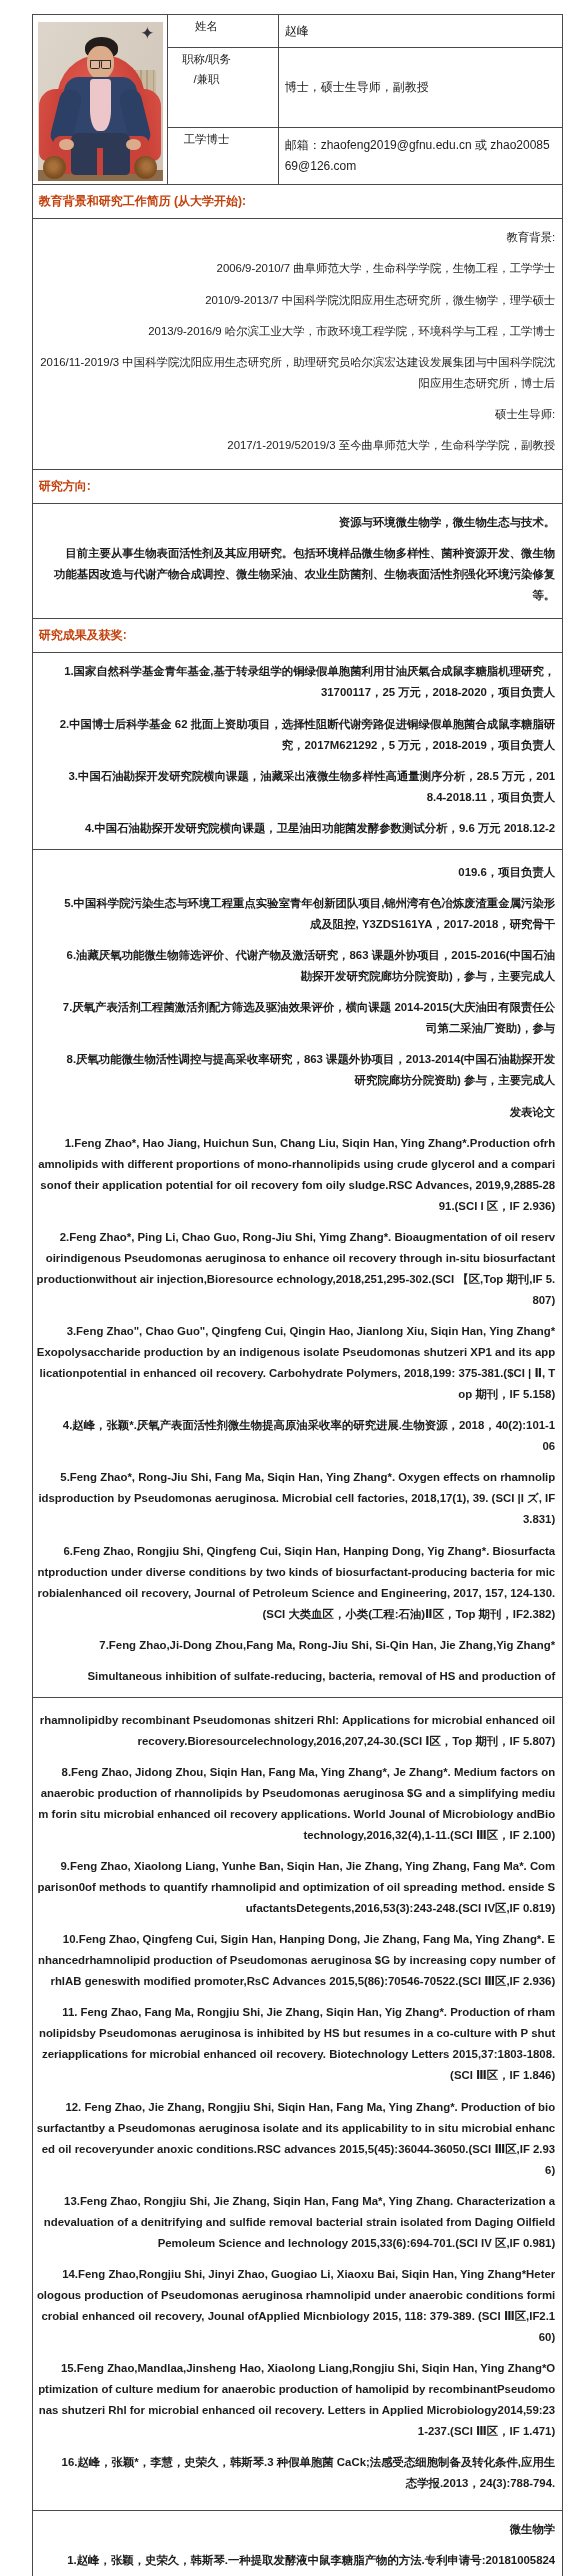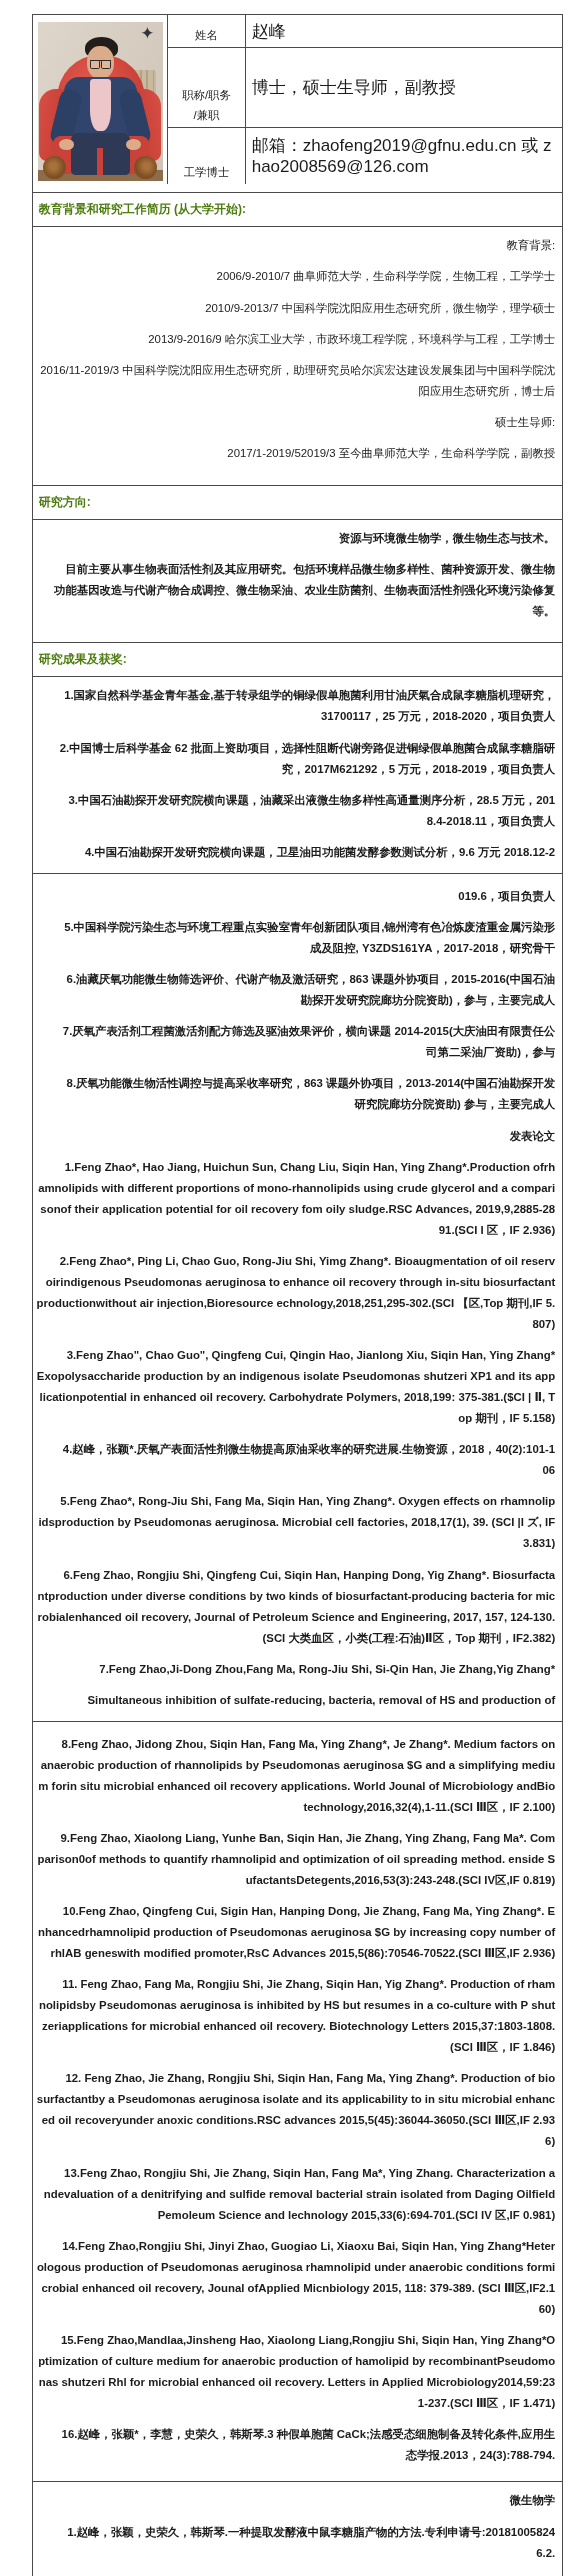--- a/index.html
+++ b/index.html
@@ -5,22 +5,22 @@
   html,body{margin:0;padding:0;background:#ffffff;}
   body{width:582px;font-family:"Liberation Sans","DejaVu Sans",sans-serif;color:#1c1c1c;}
   .sheet{width:531px;margin:14.2px 0 17px 32px;border:1.1px solid #4a4a4a;background:#fff;box-sizing:border-box;}
 
   
   .profile{display:flex;}
   .photo-cell{width:134px;flex:0 0 134px;display:flex;align-items:flex-start;justify-content:center;}
   .info-col{flex:1;border-left:0.6px solid #4a4a4a;}
   .info-row{display:flex;box-sizing:border-box;}
   .info-row + .info-row{border-top:0.6px solid #4a4a4a;}
-  .label-cell{width:77px;flex:0 0 77px;display:flex;flex-direction:column;justify-content:flex-end;align-items:center;text-align:center;font-size:11.4px;line-height:19.3px;box-sizing:border-box;padding:2.3px;}
-  .value-cell{flex:1;border-left:0.6px solid #4a4a4a;display:flex;flex-direction:column;justify-content:center;font-size:17px;line-height:21px;padding:3.4px 5.7px;box-sizing:border-box;word-break:break-all;}
+  .label-cell{width:77px;flex:0 0 77px;display:flex;flex-direction:column;justify-content:flex-start;align-items:center;text-align:center;font-size:11.4px;line-height:19.3px;box-sizing:border-box;padding:2.3px;}
+  .value-cell{flex:1;border-left:0.6px solid #4a4a4a;display:flex;flex-direction:column;justify-content:center;font-size:12px;line-height:21px;padding:3.4px 5.7px;box-sizing:border-box;word-break:break-all;margin-left:33px;}
   .h57{height:32px;} .h140{height:80px;} .h101{height:57px;}
 
   
   .photo{position:relative;width:125px;height:159px;margin-top:6.8px;overflow:hidden;background:linear-gradient(115deg,#ded6cb 0%,#d6ccc0 55%,#cfc4b5 100%);}
   .ph-floor{position:absolute;left:0;bottom:0;width:100%;height:11.4px;background:#8d6c4c;}
   .ph-radiator{position:absolute;right:6.8px;top:48px;width:33px;height:75px;background:repeating-linear-gradient(90deg,#c9b99e 0 4.5px,#b2a184 4.5px 6.3px);border-radius:2.3px;}
   .ph-star{position:absolute;right:8px;top:1.1px;font-size:17px;color:#33333c;}
   .ph-chairback{position:absolute;left:19px;top:33px;width:88px;height:91px;background:radial-gradient(circle at 40% 35%,#e35c50,#c43b33 75%);border-radius:48% 48% 30% 30%;}
   .ph-armL{position:absolute;left:1.1px;top:67px;width:35px;height:72px;background:linear-gradient(100deg,#d84f45,#bd342d);border-radius:17px 12.5px 4.5px 8px;}
   .ph-armR{position:absolute;right:1.1px;top:67px;width:35px;height:72px;background:linear-gradient(260deg,#d84f45,#bd342d);border-radius:12.5px 17px 8px 4.5px;}
@@ -35,21 +35,21 @@
   .ph-jacket{position:absolute;left:26px;top:55px;width:73px;height:66px;background:#31456c;border-radius:15px 15px 5.7px 5.7px;}
   .ph-sleeveL{position:absolute;left:17px;top:67px;width:21.6px;height:57px;background:#2c3f64;border-radius:10.2px;transform:rotate(14deg);}
   .ph-sleeveR{position:absolute;right:17px;top:67px;width:21.6px;height:57px;background:#2c3f64;border-radius:10.2px;transform:rotate(-14deg);}
   .ph-shirt{position:absolute;left:52px;top:57px;width:21.6px;height:52px;background:#ecc6c8;border-radius:3.4px 3.4px 40% 40%;}
   .ph-handL{position:absolute;left:21.6px;top:117px;width:15px;height:11.4px;background:#dcab8a;border-radius:50%;}
   .ph-handR{position:absolute;right:21.6px;top:117px;width:15px;height:11.4px;background:#dcab8a;border-radius:50%;}
   .ph-jeans{position:absolute;left:33px;top:111px;width:59px;height:42px;background:#2e3a55;border-radius:6.8px 6.8px 4.5px 4.5px;}
   .ph-jeans:before{content:"";position:absolute;left:26px;top:15px;width:6.8px;height:27px;background:#c8423a;}
 
   
-  .redrow{border-top:0.6px solid #4a4a4a;padding:8px 5.7px;font-size:12px;font-weight:bold;color:#4d7c0f;margin-top:8px;}
+  .redrow{border-top:0.6px solid #4a4a4a;padding:8px 5.7px;font-size:12px;font-weight:bold;color:#c2410c;}
   .content{border-top:0.6px solid #4a4a4a;padding:8px 6.8px 2.3px 3.4px;font-size:11.4px;line-height:21px;}
   .content p{margin:0 0 10.2px 0;word-break:break-all;text-align:right;}
   .content p.ind{text-indent:2em;font-weight:bold;}
   .content p.noindent{text-indent:0;}
   .pagebreak{border-top:1.1px solid #4a4a4a;margin:3.4px -6.8px 11.4px -3.4px;height:0;}
   .blocksplit-top{border-top:1.1px solid #4a4a4a;margin-top:2.8px;}
 </style>
 </head>
 <body>
 
@@ -153,20 +153,21 @@
         <p class="ind">2.Feng Zhao*, Ping Li, Chao Guo, Rong-Jiu Shi, Yimg Zhang*. Bioaugmentation of oil reservoirindigenous Pseudomonas aeruginosa to enhance oil recovery through in-situ biosurfactant productionwithout air injection,Bioresource echnology,2018,251,295-302.(SCI 【区,Top 期刊,IF 5.807)</p>
         <p class="ind">3.Feng Zhao", Chao Guo", Qingfeng Cui, Qingin Hao, Jianlong Xiu, Siqin Han, Ying Zhang*Exopolysaccharide production by an indigenous isolate Pseudomonas shutzeri XP1 and its applicationpotential in enhanced oil recovery. Carbohydrate Polymers, 2018,199: 375-381.($CI | Ⅱ, Top 期刊，IF 5.158)</p>
         <p class="ind">4.赵峰，张颖*.厌氧产表面活性剂微生物提高原油采收率的研究进展.生物资源，2018，40(2):101-106</p>
         <p class="ind">5.Feng Zhao*, Rong-Jiu Shi, Fang Ma, Siqin Han, Ying Zhang*. Oxygen effects on rhamnolipidsproduction by Pseudomonas aeruginosa. Microbial cell factories, 2018,17(1), 39. (SCI |I ズ, IF3.831)</p>
         <p class="ind">6.Feng Zhao, Rongjiu Shi, Qingfeng Cui, Siqin Han, Hanping Dong, Yig Zhang*. Biosurfactantproduction under diverse conditions by two kinds of biosurfactant-producing bacteria for microbialenhanced oil recovery, Journal of Petroleum Science and Engineering, 2017, 157, 124-130.(SCI 大类血区，小类(工程:石油)Ⅱ区，Top 期刊，IF2.382)</p>
         <p class="ind">7.Feng Zhao,Ji-Dong Zhou,Fang Ma, Rong-Jiu Shi, Si-Qin Han, Jie Zhang,Yig Zhang*</p>
         <p class="ind">Simultaneous inhibition of sulfate-reducing, bacteria, removal of HS and production of</p>
       </div>
     <div class="pagebreak"></div>
     <div class="blocksplit-bottom-wrap">
+        <p class="ind noindent">rhamnolipidby recombinant Pseudomonas shitzeri Rhl: Applications for microbial enhanced oil recovery.Bioresourcelechnology,2016,207,24-30.(SCI Ⅰ区，Top 期刊，IF 5.807)</p>
         <p class="ind">8.Feng Zhao, Jidong Zhou, Siqin Han, Fang Ma, Ying Zhang*, Je Zhang*. Medium factors onanaerobic production of rhannolipids by Pseudomonas aeruginosa $G and a simplifying medium forin situ microbial enhanced oil recovery applications. World Jounal of Microbiology andBiotechnology,2016,32(4),1-11.(SCI Ⅲ区，IF 2.100)</p>
         <p class="ind">9.Feng Zhao, Xiaolong Liang, Yunhe Ban, Siqin Han, Jie Zhang, Ying Zhang, Fang Ma*. Comparison0of methods to quantify rhamnolipid and optimization of oil spreading method. enside SufactantsDetegents,2016,53(3):243-248.(SCI IV区,IF 0.819)</p>
         <p class="ind">10.Feng Zhao, Qingfeng Cui, Sigin Han, Hanping Dong, Jie Zhang, Fang Ma, Ying Zhang*. Enhancedrhamnolipid production of Pseudomonas aeruginosa $G by increasing copy number of rhlAB geneswith modified promoter,RsC Advances 2015,5(86):70546-70522.(SCI Ⅲ区,IF 2.936)</p>
         <p class="ind">11. Feng Zhao, Fang Ma, Rongjiu Shi, Jie Zhang, Siqin Han, Yig Zhang*. Production of rhamnolipidsby Pseudomonas aeruginosa is inhibited by HS but resumes in a co-culture with P shutzeriapplications for microbial enhanced oil recovery. Biotechnology Letters 2015,37:1803-1808.(SCI Ⅲ区，IF 1.846)</p>
         <p class="ind">12. Feng Zhao, Jie Zhang, Rongjiu Shi, Siqin Han, Fang Ma, Ying Zhang*. Production of biosurfactantby a Pseudomonas aeruginosa isolate and its applicability to in situ microbial enhanced oil recoveryunder anoxic conditions.RSC advances 2015,5(45):36044-36050.(SCI Ⅲ区,IF 2.936)</p>
         <p class="ind">13.Feng Zhao, Rongjiu Shi, Jie Zhang, Siqin Han, Fang Ma*, Ying Zhang. Characterization andevaluation of a denitrifying and sulfide removal bacterial strain isolated from Daging OilfieldPemoleum Science and lechnology 2015,33(6):694-701.(SCI IV 区,IF 0.981)</p>
         <p class="ind">14.Feng Zhao,Rongjiu Shi, Jinyi Zhao, Guogiao Li, Xiaoxu Bai, Siqin Han, Ying Zhang*Heterologous production of Pseudomonas aeruginosa rhamnolipid under anaerobic conditions formicrobial enhanced oil recovery, Jounal ofApplied Micnbiology 2015, 118: 379-389. (SCI Ⅲ区,IF2.160)</p>
         <p class="ind">15.Feng Zhao,Mandlaa,Jinsheng Hao, Xiaolong Liang,Rongjiu Shi, Siqin Han, Ying Zhang*Optimization of culture medium for anaerobic production of hamolipid by recombinantPseudomonas shutzeri Rhl for microbial enhanced oil recovery. Letters in Applied Microbiology2014,59:231-237.(SCI Ⅲ区，IF 1.471)</p>
         <p class="ind">16.赵峰，张颖*，李慧，史荣久，韩斯琴.3 种假单胞菌 CaCk;法感受态细胞制备及转化条件,应用生态学报.2013，24(3):788-794.</p>
       </div>

